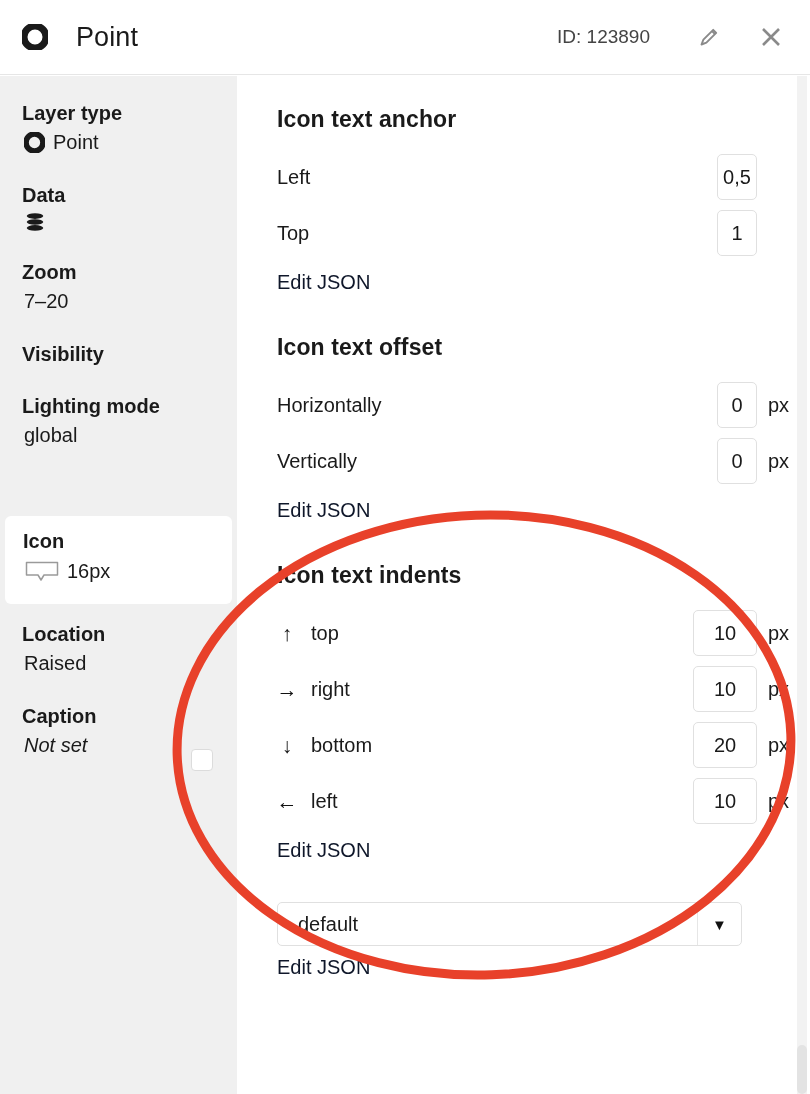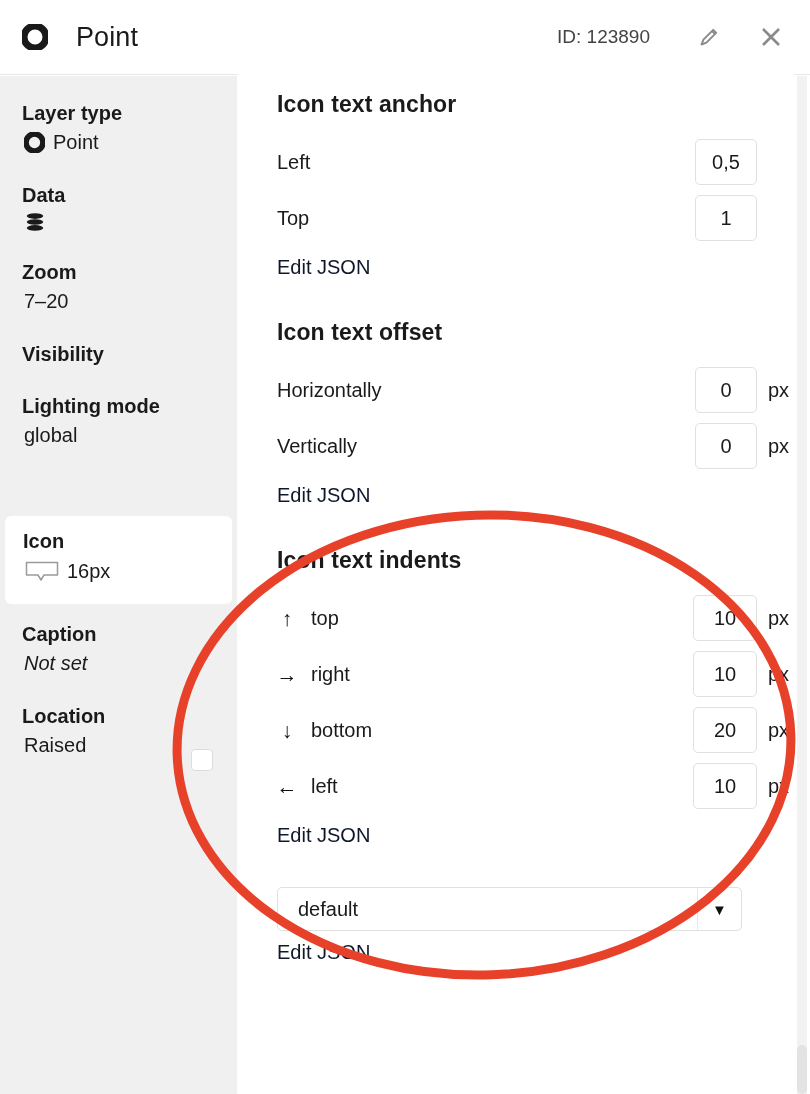--- a/index.html
+++ b/index.html
@@ -116,21 +116,21 @@
     top: 749px;
     width: 22px; height: 22px;
     background: #ffffff;
     border: 1px solid #dcdcdc;
     border-radius: 4px;
   }
 
   
   .main {
     position: absolute;
-    top: 61px; left: 238px;
+    top: 76px; left: 238px;
     width: 556px;
     height: 1018px;
     background: #ffffff;
     padding: 30px 0 0 39px;
     overflow: hidden;
   }
   .section { margin-bottom: 0; }
   .sec-title {
     font-size: 23px;
     font-weight: bold;
@@ -155,21 +155,21 @@
     width: 20px;
     display: inline-flex;
     align-items: center;
     justify-content: center;
     font-size: 21px;
     color: #111;
     line-height: 1;
   }
   .row-spacer { flex: 1 1 auto; }
   .num-input {
-    width: 62px;
+    width: 40px;
     height: 46px;
     border: 1px solid #e0e0e0;
     border-radius: 5px;
     background: #ffffff;
     font-family: "Liberation Sans", sans-serif;
     font-size: 20px;
     color: #1a1a1a;
     text-align: center;
     outline: none;
   }
@@ -324,31 +324,31 @@
           <svg width="34" height="22" viewBox="0 0 34 22">
             <path d="M1.5 1.5 H32.5 V14 H19 L16 19 L13 14 H1.5 Z" fill="none" stroke="#9a9a9a" stroke-width="1.5" stroke-linejoin="round"></path>
           </svg>
         </span>
         <span>16px</span>
       </div>
     </div>
 
     <div class="side-after-card">
       <div class="side-group">
+        <div class="side-label">Location</div>
+        <div class="side-value">
+          <span>Raised</span>
+        </div>
+      </div>
+      <div class="side-group">
         <div class="side-label">Caption</div>
         <div class="side-value italic">
           <span>Not set</span>
         </div>
       </div>
-      <div class="side-group">
-        <div class="side-label">Location</div>
-        <div class="side-value">
-          <span>Raised</span>
-        </div>
-      </div>
     </div>
   </div>
 
   <div class="raised-checkbox"></div>
 
   <div class="main">
 
     <div class="section">
       <div class="sec-title">Icon text anchor</div>
       <div class="row">

